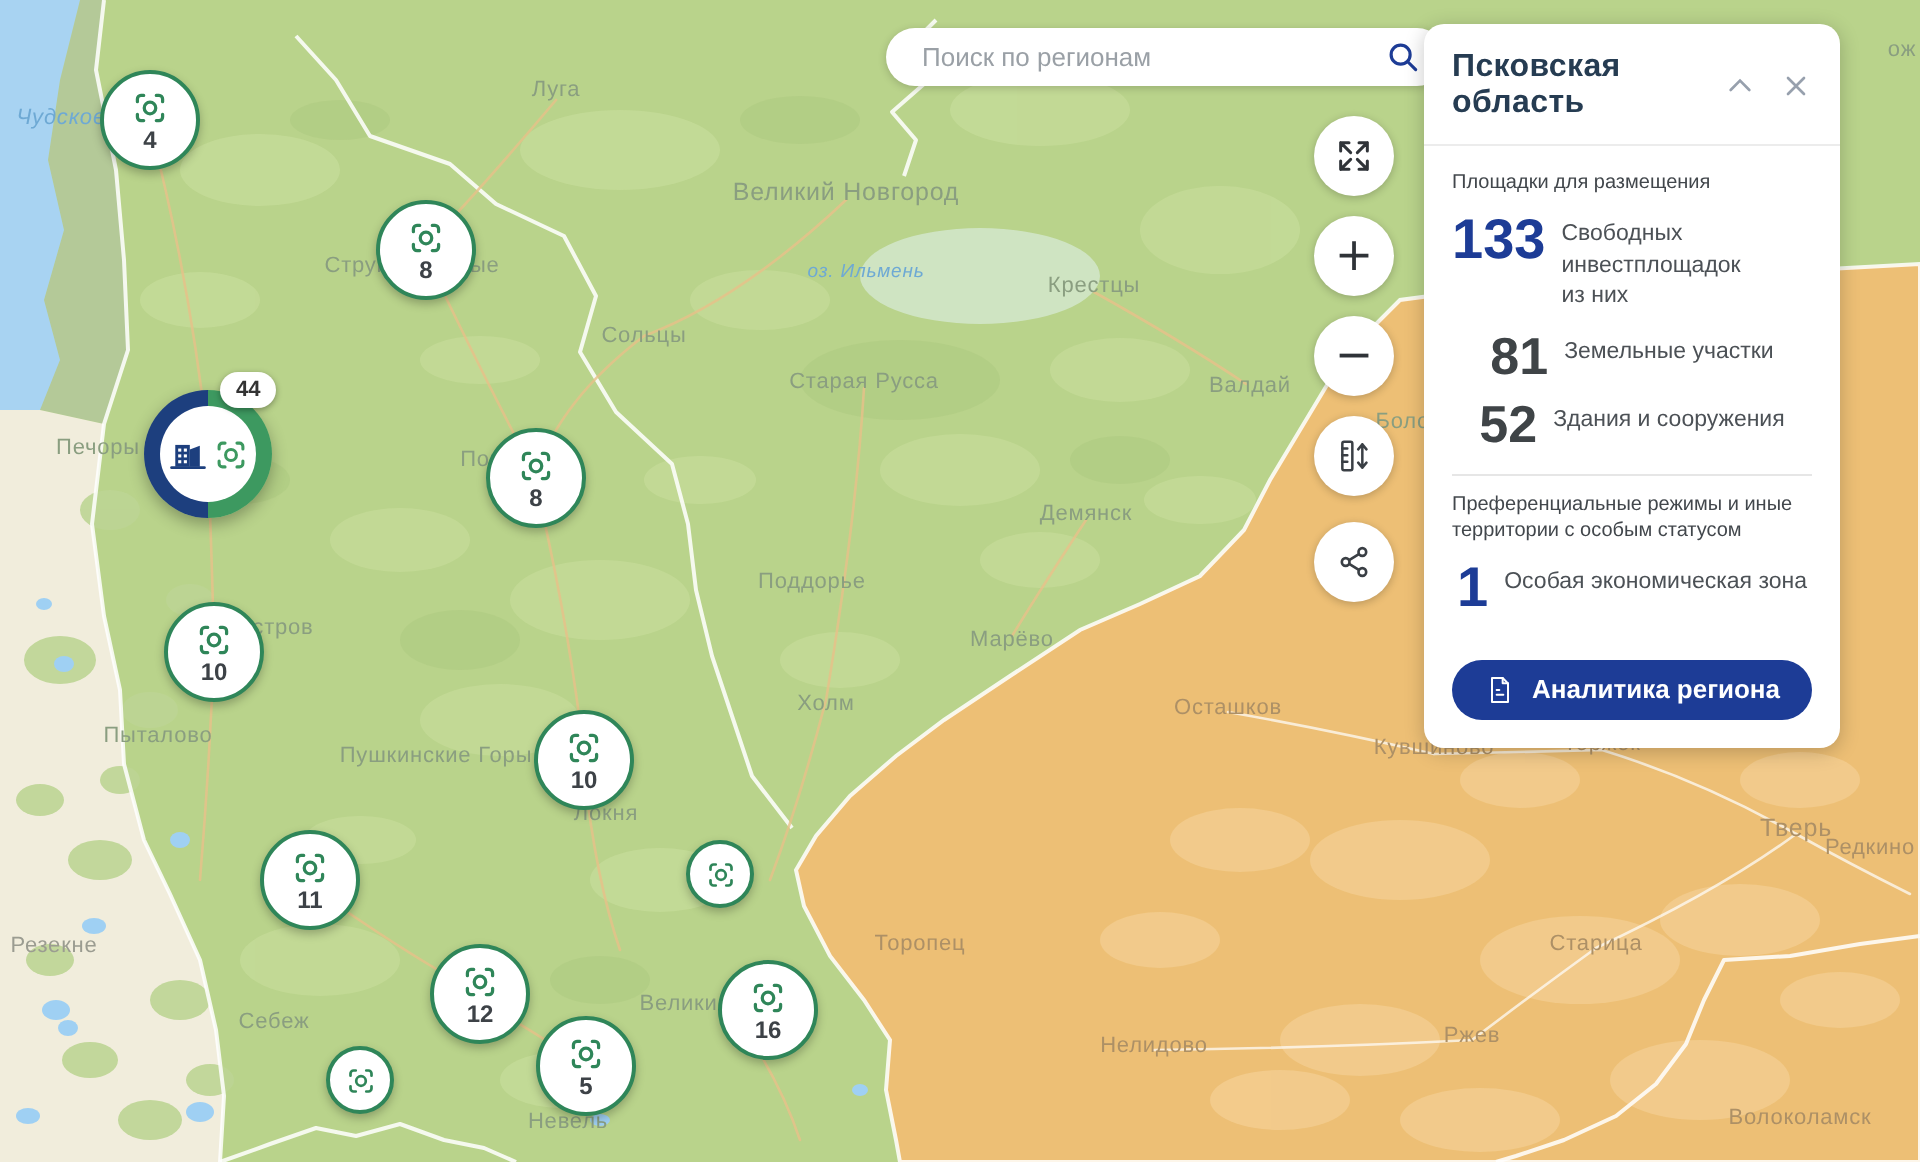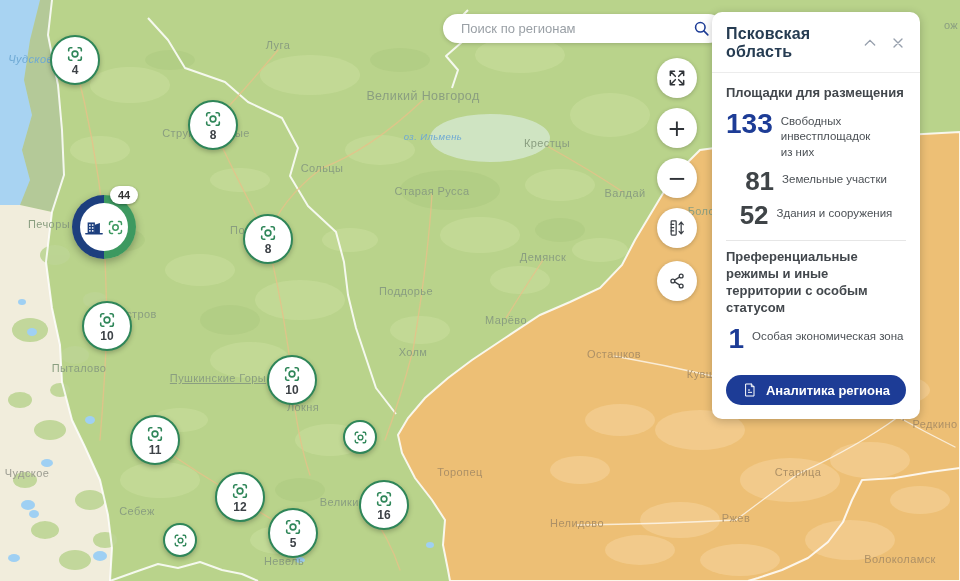--- a/index.html
+++ b/index.html
@@ -42,21 +42,21 @@
         justify-content:center;cursor:pointer;z-index:5;padding:0;}
   .ctrl.glyph{font-size:23px;color:#2f3338;line-height:1;font-family:"DejaVu Sans",sans-serif;}
   
   .panel{position:absolute;left:712px;top:12px;width:208px;background:#fff;border-radius:10px;
          box-shadow:0 2px 10px rgba(0,0,0,.22);z-index:6;}
   .panel-header{display:flex;align-items:center;padding:13px 14px 11px;border-bottom:1px solid #ececec;}
   .panel-title{font-size:16px;font-weight:bold;color:#263c52;flex:1;letter-spacing:.2px;}
   .panel-header-icons{display:flex;align-items:center;gap:12px;}
   .icon-btn{background:none;border:none;padding:0;cursor:pointer;display:flex;align-items:center;}
   .panel-body{padding:8px 14px 14px;}
-  .section-heading{font-size:13px;font-weight:bold;color:#42474c;margin:4px 0 6px;line-height:1.3;}
+  .section-heading{font-size:10px;font-weight:normal;color:#42474c;margin:4px 0 6px;line-height:1.3;}
   .stat-row{display:flex;justify-content:center;align-items:flex-start;gap:8px;margin:8px 0;}
   .stat-value{font-size:26px;font-weight:bold;color:#3f4447;line-height:1;}
   .stat-value.accent{color:var(--accent-blue,#1d3c96);font-size:28px;}
   .stat-label{font-size:11.5px;font-weight:normal;color:#4c5156;line-height:1.35;white-space:pre-line;padding-top:4px;}
   .divider{height:1px;background:#e6e6e6;margin:12px 0 8px;}
   .analytics-btn{margin-top:22px;width:100%;height:30px;border:none;border-radius:15px;
                  background:var(--accent-blue,#1d3c96);color:#fff;font-size:13px;font-weight:bold;display:flex;
                  align-items:center;justify-content:center;gap:8px;cursor:pointer;
                  font-family:"Liberation Sans","DejaVu Sans",sans-serif;}
 </style>
@@ -183,39 +183,39 @@
       <span class="map-label" style="left: 432px; top: 191px;">Старая Русса</span>
       <span class="map-label" style="left: 547px; top: 143px;">Крестцы</span>
       <span class="map-label" style="left: 625px; top: 193px;">Валдай</span>
       <span class="map-label" style="left: 543px; top: 257px;">Демянск</span>
       <span class="map-label" style="left: 250px; top: 230px;">Порхов</span>
       <span class="map-label" style="left: 406px; top: 291px;">Поддорье</span>
       <span class="map-label" style="left: 506px; top: 320px;">Марёво</span>
       <span class="map-label" style="left: 413px; top: 352px;">Холм</span>
       <span class="map-label" style="left: 137px; top: 314px;">Остров</span>
       <span class="map-label" style="left: 79px; top: 368px;">Пыталово</span>
-      <span class="map-label" style="left: 218px; top: 378px; text-decoration: underline;">Пушкинские Горы</span>
+      <span class="map-label" style="left: 218px; top: 378px;">Пушкинские Горы</span>
       <span class="map-label" style="left: 303px; top: 407px;">Локня</span>
       <span class="map-label" style="left: 357px; top: 502px;">Великие Луки</span>
       <span class="map-label" style="left: 284px; top: 561px;">Невель</span>
       <span class="map-label" style="left: 137px; top: 511px;">Себеж</span>
       <span class="map-label" style="left: 49px; top: 224px;">Печоры</span>
       <span class="map-label" style="left: 710px; top: 211px;">Бологое</span>
       <span class="map-label" style="left: 951px; top: 25px;">ож</span>
       <span class="map-label orange" style="left: 460px; top: 472px;">Торопец</span>
       <span class="map-label orange" style="left: 577px; top: 523px;">Нелидово</span>
       <span class="map-label orange" style="left: 614px; top: 354px;">Осташков</span>
       <span class="map-label orange" style="left: 717px; top: 374px;">Кувшиново</span>
       <span class="map-label orange" style="left: 801px; top: 372px;">Торжок</span>
       <span class="map-label orange big" style="left: 898px; top: 414px;">Тверь</span>
       <span class="map-label orange" style="left: 935px; top: 424px;">Редкино</span>
       <span class="map-label orange" style="left: 798px; top: 472px;">Старица</span>
       <span class="map-label orange" style="left: 736px; top: 518px;">Ржев</span>
       <span class="map-label orange" style="left: 900px; top: 559px;">Волоколамск</span>
-      <span class="map-label foreign" style="left: 27px; top: 473px;">Чудское</span>
+      <span class="map-label foreign" style="left: 27px; top: 473px;">Резекне</span>
       <span class="map-label water" style="left: 48px; top: 59px;">Чудское озеро</span>
       <span class="map-label water small" style="left: 433px; top: 136px;">оз. Ильмень</span>
     </div>
   <div id="markers-layer">
       <div class="marker numbered" style="left: 75px; top: 60px;">
         <svg width="18" height="18" viewBox="0 0 20 20" fill="none" stroke="var(--marker-green)" stroke-width="1.8" stroke-linecap="round">
           <circle cx="10" cy="10" r="3.2"></circle>
           <path d="M3 6.5V5a2 2 0 0 1 2-2h1.5"></path>
           <path d="M13.5 3H15a2 2 0 0 1 2 2v1.5"></path>
           <path d="M17 13.5V15a2 2 0 0 1-2 2h-1.5"></path>

